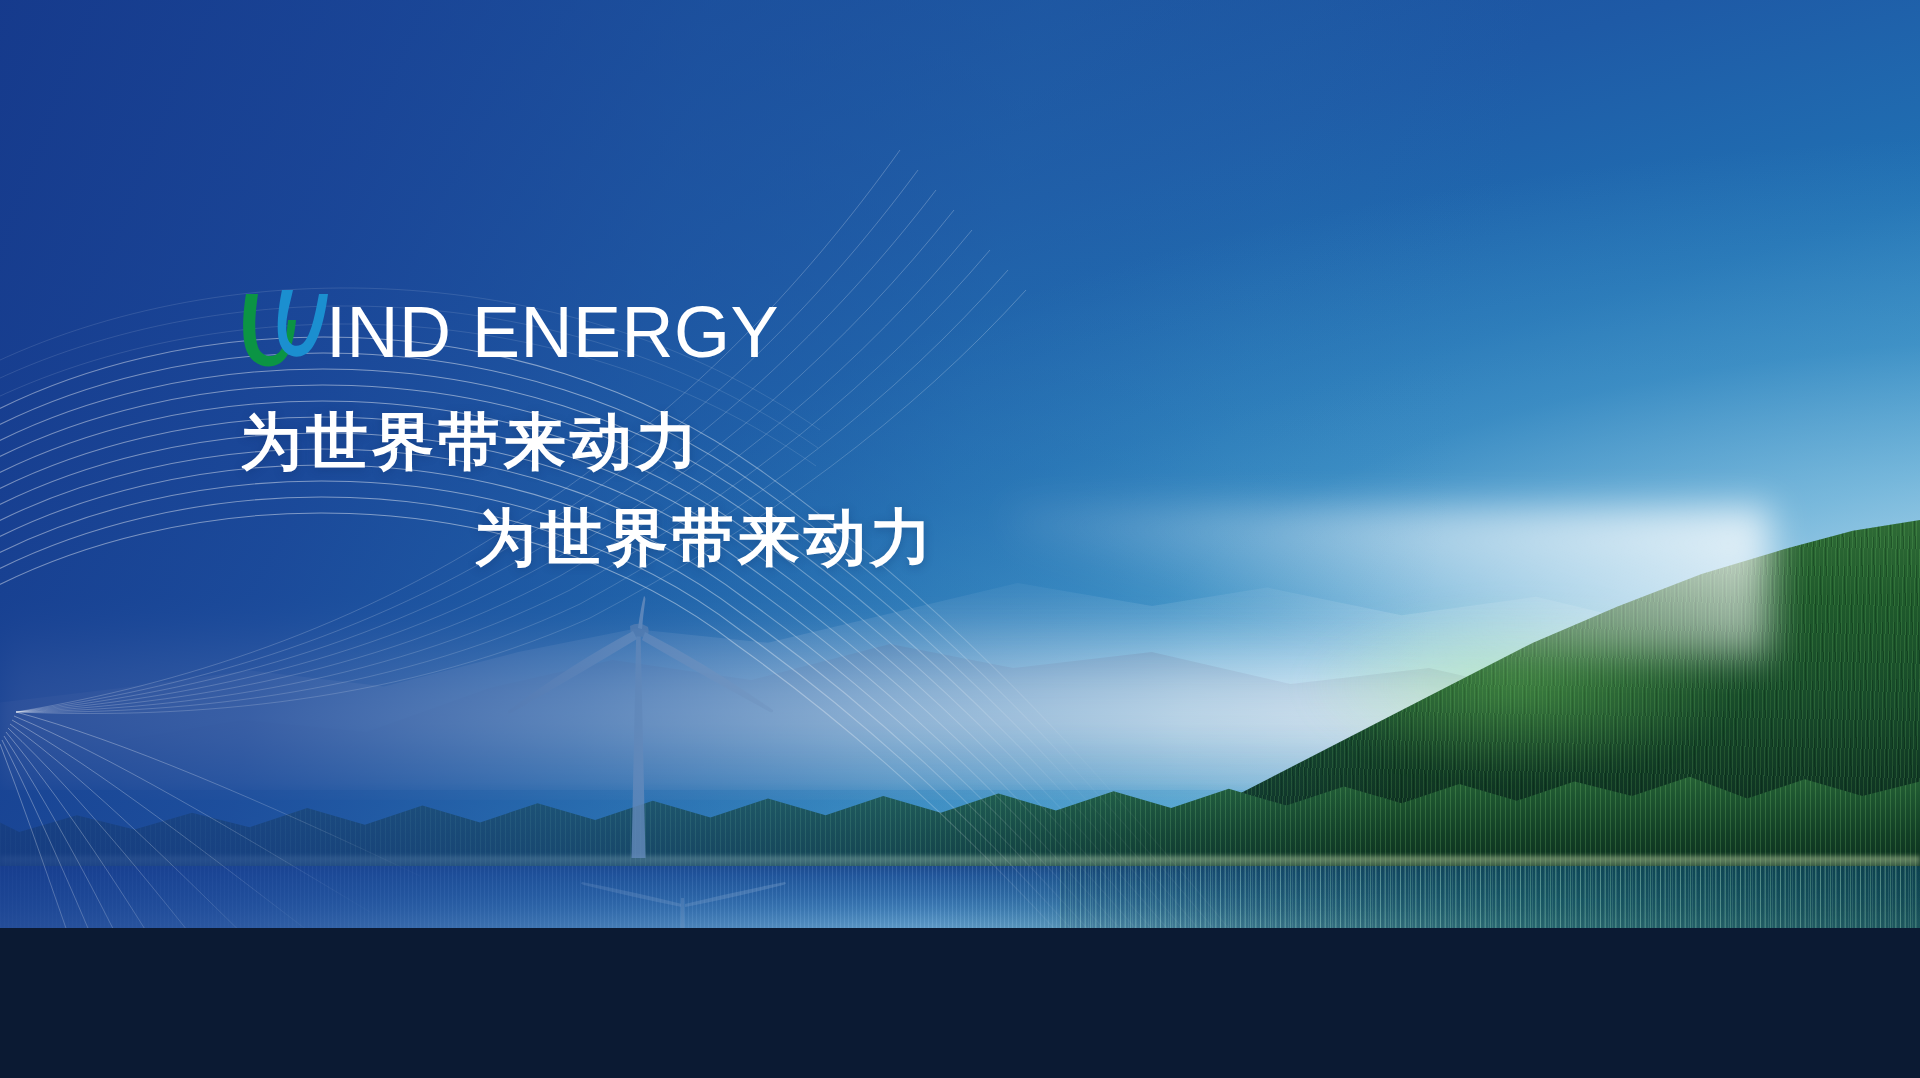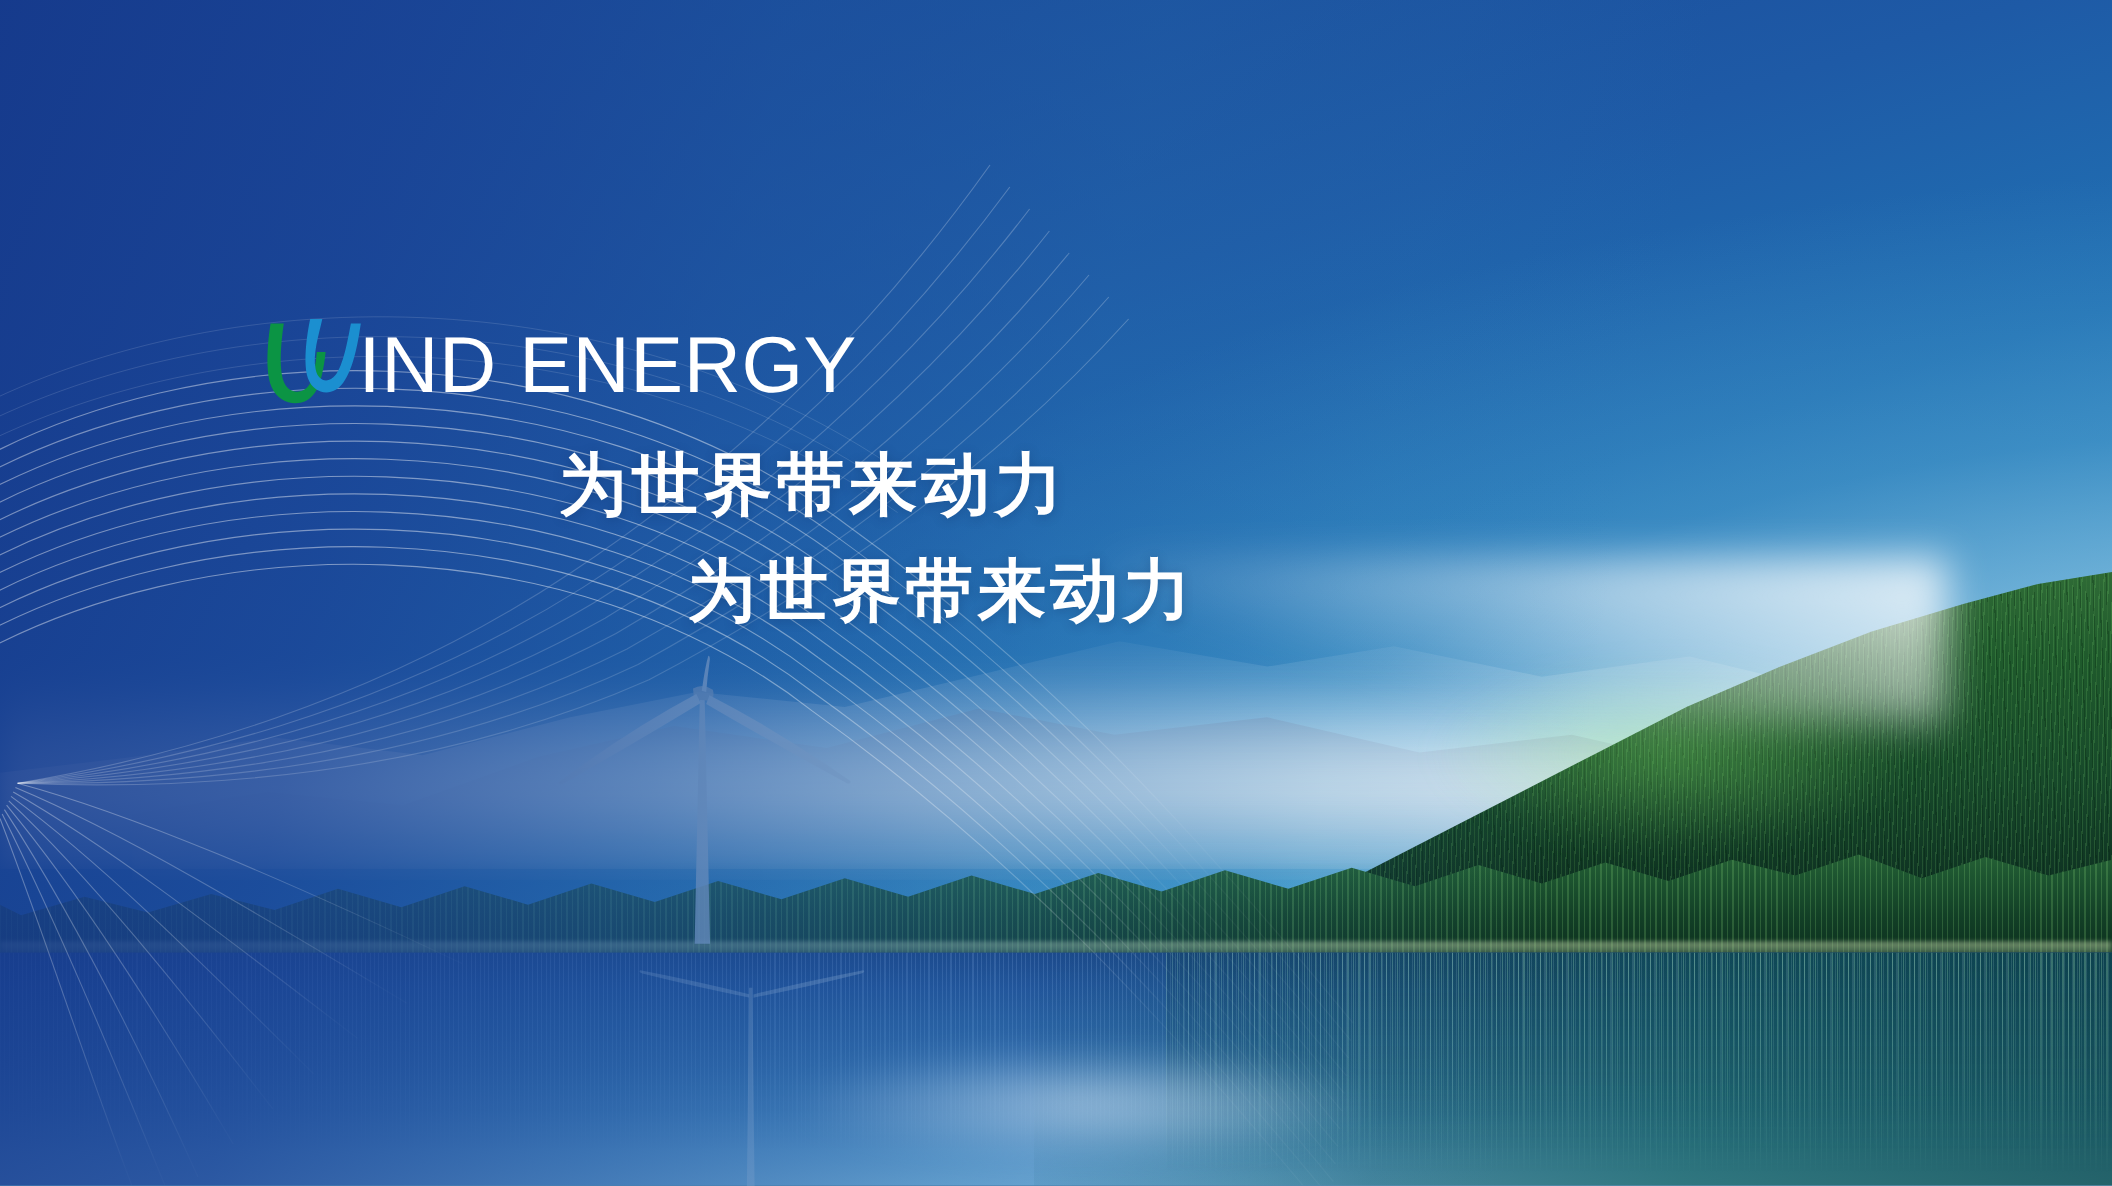--- a/index.html
+++ b/index.html
@@ -1,20 +1,20 @@
 <!DOCTYPE html>
 <html><head>
 <meta charset="utf-8">
 <style>
   * { margin:0; padding:0; box-sizing:border-box; }
   html,body { background:#0b1a33; }
 
   .stage{
     position:relative;
-    width:1920px; height:1078px;
+    width:1920px; height:928px;
     overflow:hidden;
     font-family:"Liberation Sans","DejaVu Sans",sans-serif;
     background:#1b4e9b;
   }
 
   
   .sky{
     position:absolute; inset:0;
     background:
       radial-gradient(160% 115% at 112% 74%, rgba(222,238,248,.95) 0%, rgba(176,214,236,.62) 17%, rgba(98,171,214,.30) 33%, rgba(30,110,180,0) 52%),
@@ -155,21 +155,20 @@
     margin-left:-6px;
   }
   .tag{
     color:#ffffff;
     font-weight:700;
     font-size:62px;
     line-height:96px;
     letter-spacing:4px;
     white-space:nowrap;
     text-shadow:0 2px 10px rgba(10,40,90,.28);
-    text-align:center;
   }
   .tag-1{ margin-top:22px; margin-left:2px; }
   .tag-2{ margin-left:236px; }
 </style>
 </head>
 <body>
 
 <div class="stage">
 
   <div class="sky"></div>

